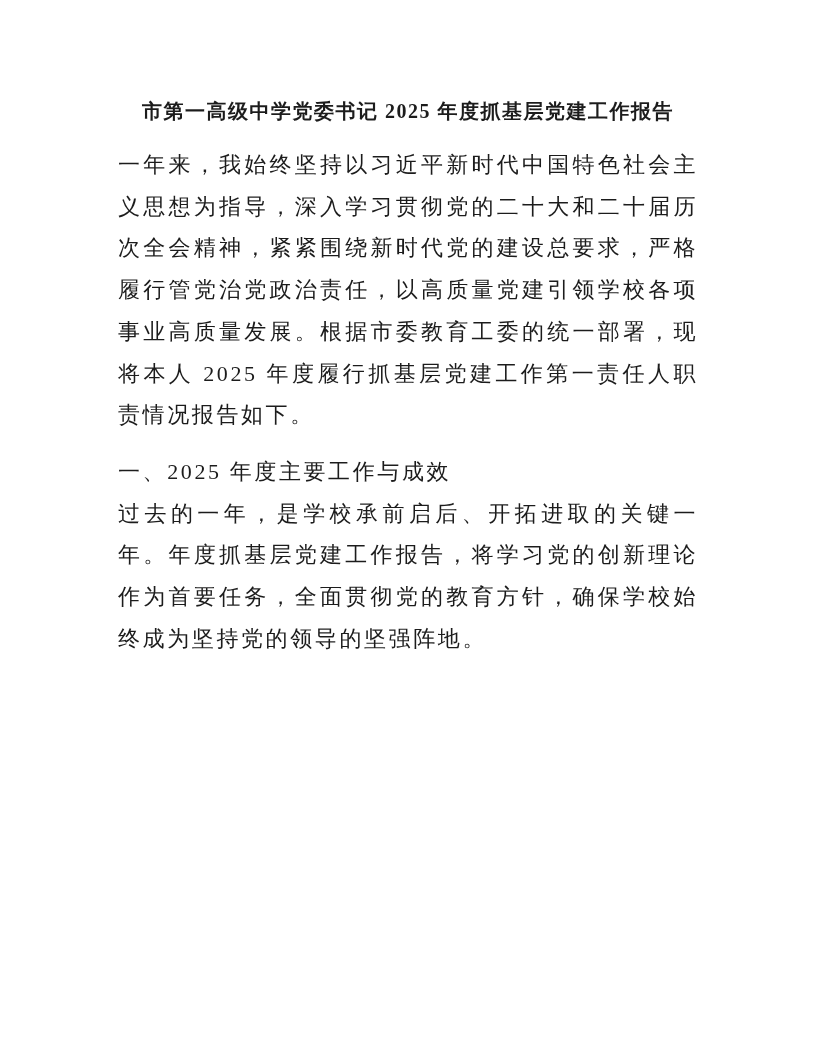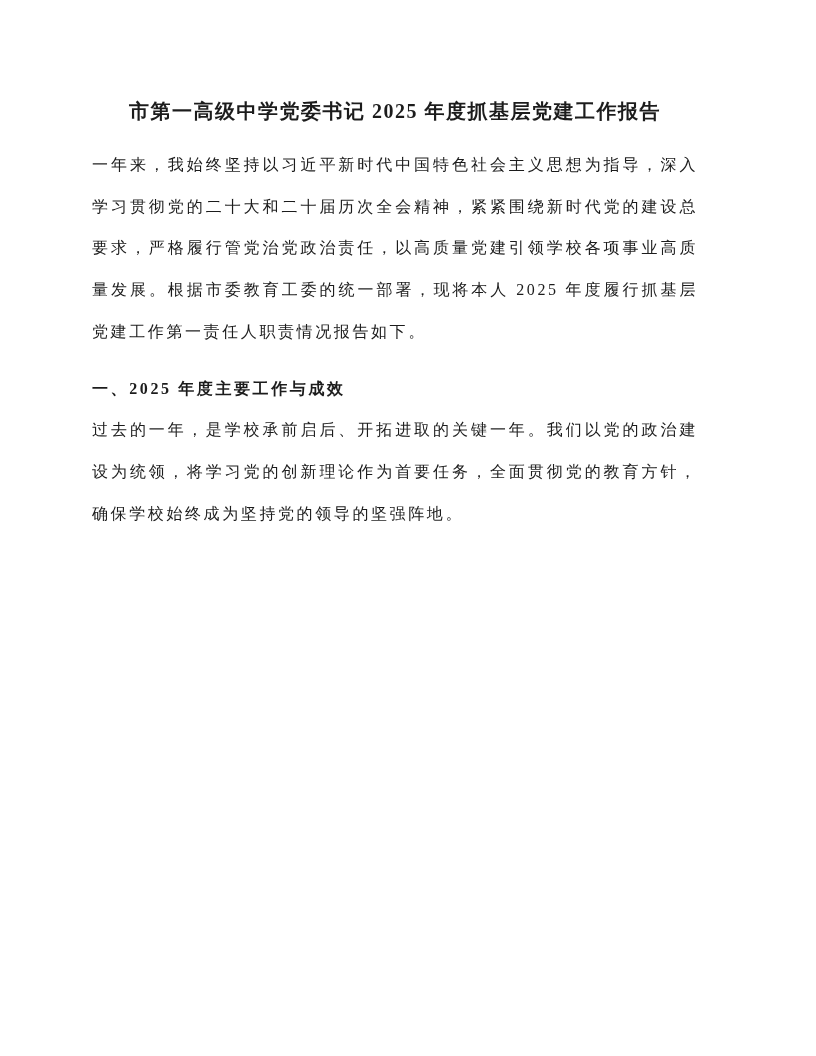--- a/index.html
+++ b/index.html
@@ -7,51 +7,50 @@
     padding: 0;
     background: #ffffff;
   }
   .page {
     position: relative;
     width: 816px;
     height: 1056px;
     margin: 0 auto;
     background: #ffffff;
     box-sizing: border-box;
-    padding: 90px 118px 0 92px;
+    padding: 90px 118px 0 118px;
     overflow: hidden;
     font-family: "Liberation Serif", "DejaVu Serif", serif;
     color: #1c1c1c;
   }
   .doc-title {
     font-size: 20px;
     font-weight: bold;
     text-align: center;
     line-height: 42px;
     letter-spacing: 1.5px;
     margin: 0 0 12px 0;
   }
   .para {
-    font-size: 16px;
+    font-size: 22px;
     line-height: 41.7px;
     letter-spacing: 2.6px;
     text-align: justify;
     text-justify: inter-character;
     margin: 0 0 15px 0;
   }
   .section-heading {
     margin-bottom: 0;
-    font-weight: bold;
   }
 </style>
 </head>
 <body>
 
 <div class="page">
   <h1 class="doc-title">市第一高级中学党委书记 2025 年度抓基层党建工作报告</h1>
 
   <p class="para">一年来，我始终坚持以习近平新时代中国特色社会主义思想为指导，深入学习贯彻党的二十大和二十届历次全会精神，紧紧围绕新时代党的建设总要求，严格履行管党治党政治责任，以高质量党建引领学校各项事业高质量发展。根据市委教育工委的统一部署，现将本人 2025 年度履行抓基层党建工作第一责任人职责情况报告如下。</p>
 
   <p class="para section-heading">一、2025 年度主要工作与成效</p>
 
-  <p class="para">过去的一年，是学校承前启后、开拓进取的关键一年。我们以党的政治建设为统领，将学习党的创新理论作为首要任务，全面贯彻党的教育方针，确保学校始终成为坚持党的领导的坚强阵地。</p>
+  <p class="para">过去的一年，是学校承前启后、开拓进取的关键一年。年度抓基层党建工作报告，将学习党的创新理论作为首要任务，全面贯彻党的教育方针，确保学校始终成为坚持党的领导的坚强阵地。</p>
 
 </div>
 
 </body></html>

